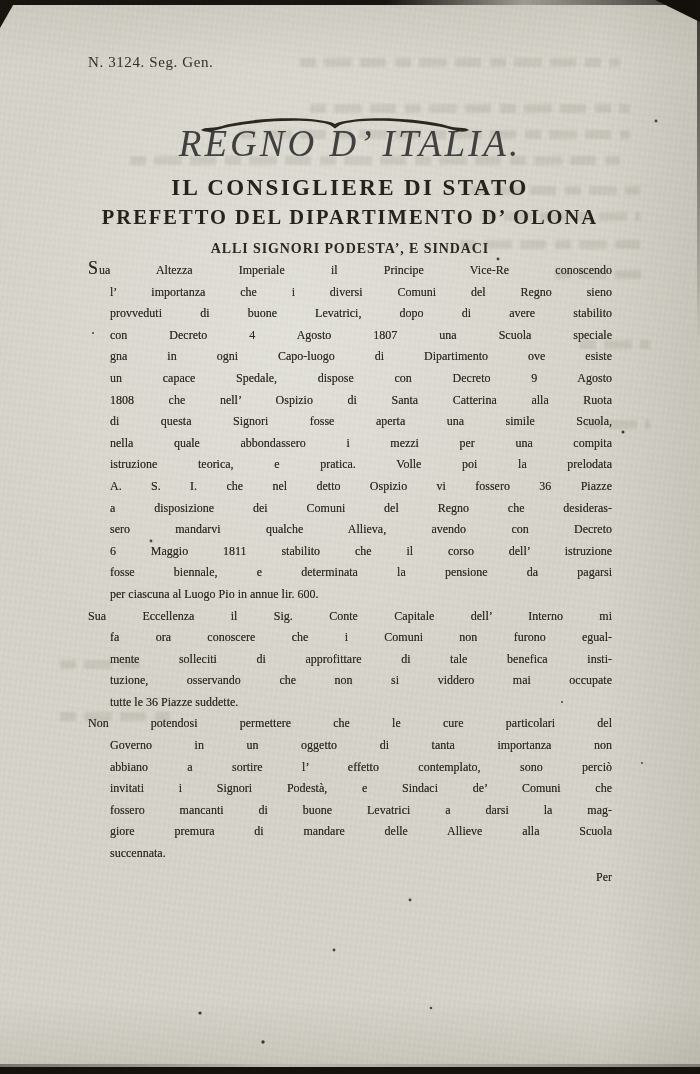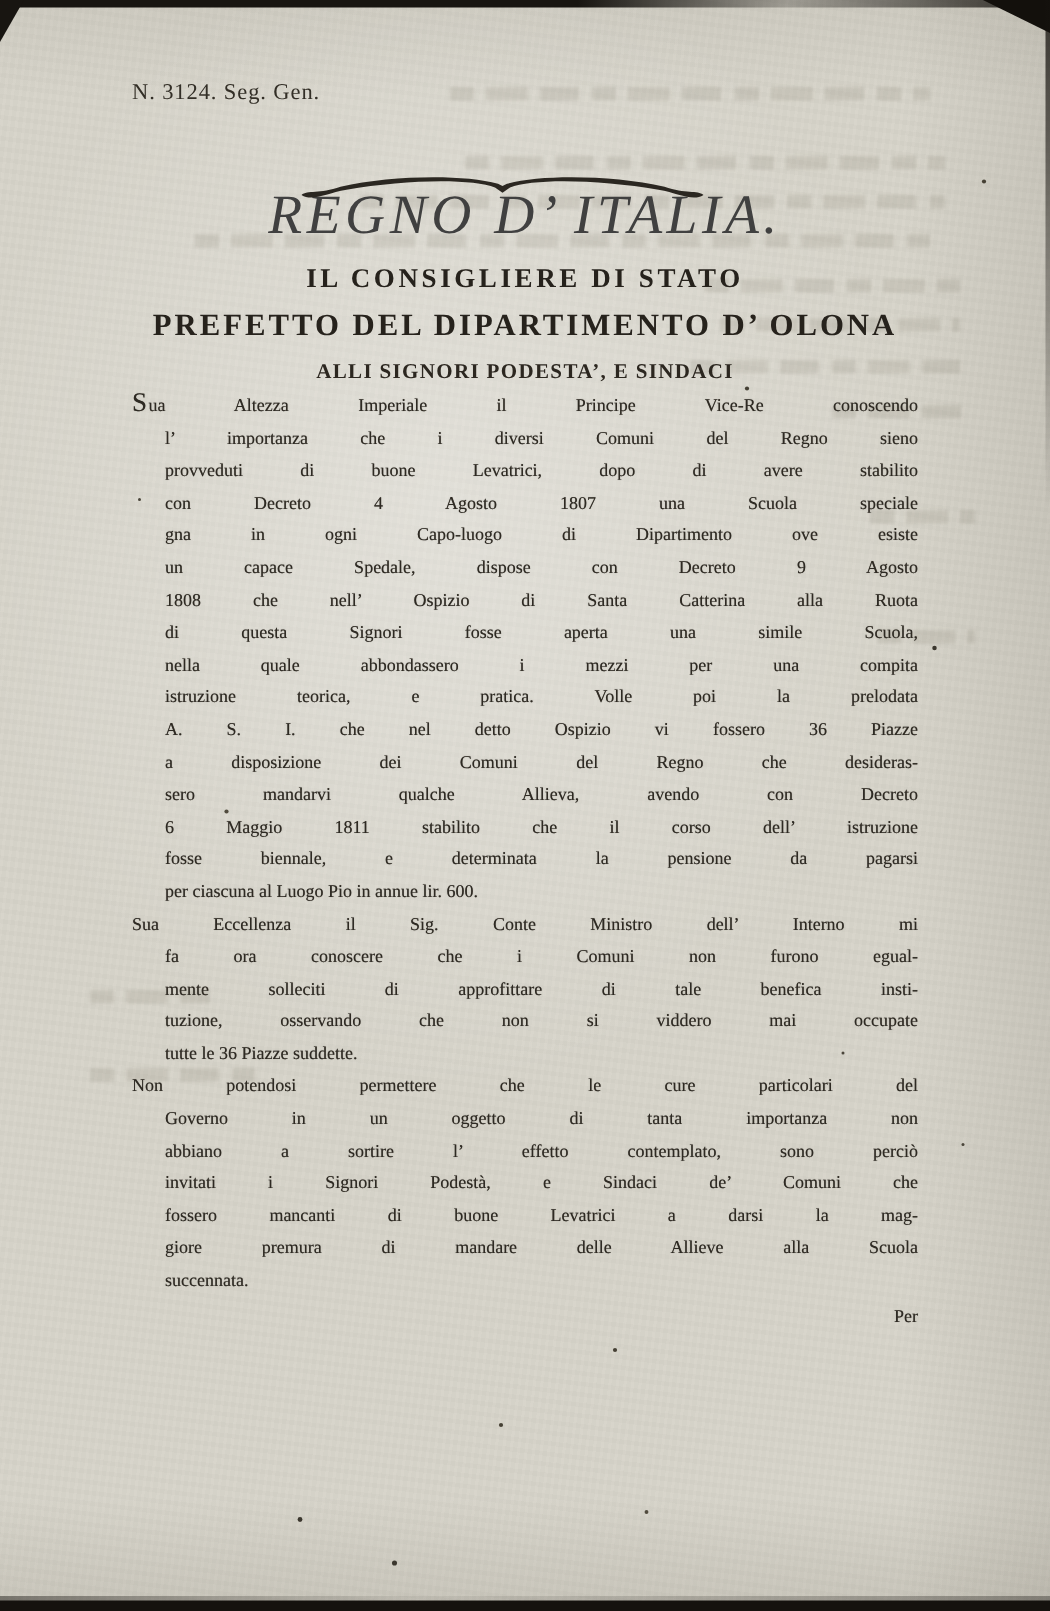--- a/index.html
+++ b/index.html
@@ -34,21 +34,21 @@
     box-shadow:497px 258px 0 0.4px #454034, 92px 332px 0 0 #4a453a, 622px 431px 0 0.5px #3b372e,
       409px 899px 0 0.4px #454034, 199px 1012px 0 0.6px #3b372e, 641px 762px 0 0 #4a453a,
       333px 949px 0 0.4px #454034, 561px 701px 0 0 #4a453a, 150px 540px 0 0.4px #514b3e,
       262px 1041px 0 0.7px #3b372e, 430px 1007px 0 0.3px #514b3e, 655px 120px 0 0.4px #454034;}
 
   .ref{position:absolute;left:88px;top:54px;font-size:15px;letter-spacing:0.6px;color:#332f27;}
   .title{position:absolute;left:0;top:78px;width:100%;text-align:center;
     font-style:italic;font-weight:normal;font-size:37px;letter-spacing:3px;color:#404040;margin-top:44px;}
   .flourish{position:absolute;left:195px;top:116px;width:280px;height:22px;}
   .dateline{position:absolute;left:300px;top:139px;width:300px;text-align:center;font-size:16.5px;letter-spacing:1.2px;color:#332e26;}
-  .h1{position:absolute;left:0;top:175px;width:100%;text-align:center;font-weight:bold;font-size:18px;letter-spacing:2.4px;color:#26221c;}
+  .h1{position:absolute;left:0;top:175px;width:100%;text-align:center;font-weight:bold;font-size:23px;letter-spacing:2.4px;color:#26221c;}
   .h2{position:absolute;left:0;top:206px;width:100%;text-align:center;font-weight:bold;font-size:20.5px;letter-spacing:2px;color:#26221c;}
   .h3{position:absolute;left:0;top:241px;width:100%;text-align:center;font-weight:bold;font-size:14px;letter-spacing:0.9px;color:#2c2720;}
 
   .bodytext{position:absolute;left:88px;top:260px;width:524px;font-size:12px;line-height:21.6px;
     color:#2e2a23;text-shadow:0 0 0.45px rgba(46,42,35,0.6);}
   .line{white-space:nowrap;}
   .jl{text-align:justify;text-align-last:justify;white-space:normal;}
   .ll{text-align:left;white-space:normal;}
   .ind{margin-left:22px;}
   .dropcap::first-letter{font-size:1.5em;line-height:0.75;letter-spacing:1px;}
@@ -107,21 +107,21 @@
     <div class="line jl ind">1808 che nell’ Ospizio di Santa Catterina alla Ruota</div>
     <div class="line jl ind">di questa Signori fosse aperta una simile Scuola,</div>
     <div class="line jl ind">nella quale abbondassero i mezzi per una compita</div>
     <div class="line jl ind">istruzione teorica, e pratica. Volle poi la prelodata</div>
     <div class="line jl ind">A. S. I. che nel detto Ospizio vi fossero 36 Piazze</div>
     <div class="line jl ind">a disposizione dei Comuni del Regno che desideras-</div>
     <div class="line jl ind">sero mandarvi qualche Allieva, avendo con Decreto</div>
     <div class="line jl ind">6 Maggio 1811 stabilito che il corso dell’ istruzione</div>
     <div class="line jl ind">fosse biennale, e determinata la pensione da pagarsi</div>
     <div class="line ll ind">per ciascuna al Luogo Pio in annue lir. 600.</div>
-    <div class="line jl">Sua Eccellenza il Sig. Conte Ministro dell’ Interno mi</div>
+    <div class="line jl">Sua Eccellenza il Sig. Conte Capitale dell’ Interno mi</div>
     <div class="line jl ind">fa ora conoscere che i Comuni non furono egual-</div>
     <div class="line jl ind">mente solleciti di approfittare di tale benefica insti-</div>
     <div class="line jl ind">tuzione, osservando che non si viddero mai occupate</div>
     <div class="line ll ind">tutte le 36 Piazze suddette.</div>
     <div class="line jl">Non potendosi permettere che le cure particolari del</div>
     <div class="line jl ind">Governo in un oggetto di tanta importanza non</div>
     <div class="line jl ind">abbiano a sortire l’ effetto contemplato, sono perciò</div>
     <div class="line jl ind">invitati i Signori Podestà, e Sindaci de’ Comuni che</div>
     <div class="line jl ind">fossero mancanti di buone Levatrici a darsi la mag-</div>
     <div class="line jl ind">giore premura di mandare delle Allieve alla Scuola</div>

